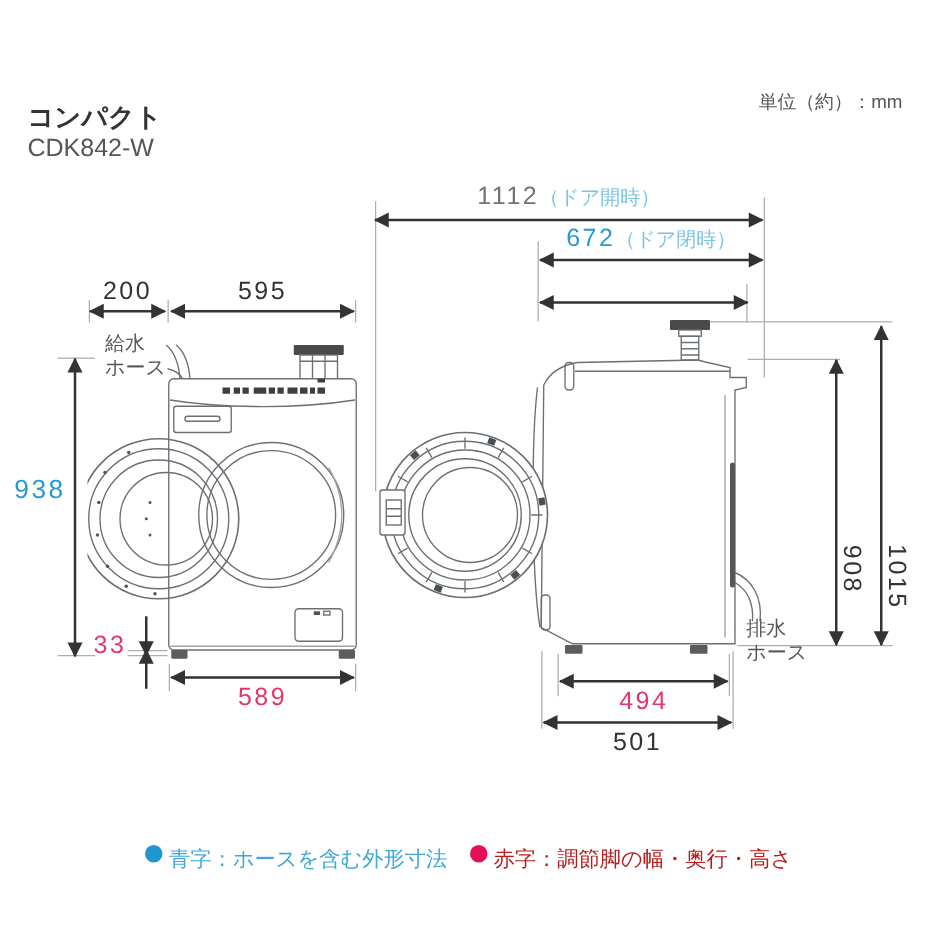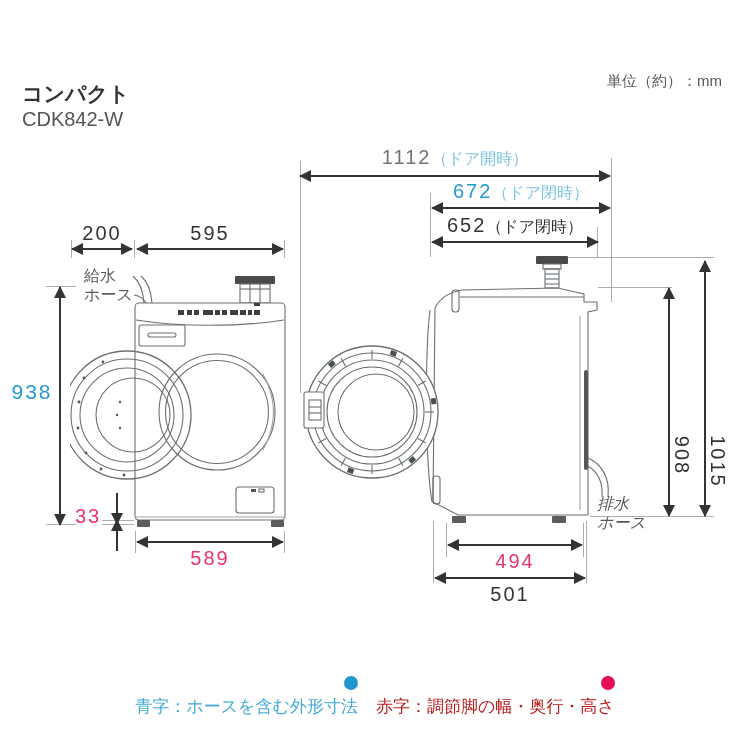--- a/index.html
+++ b/index.html
@@ -31,21 +31,21 @@
          letter-spacing:8px;color:#3c3c3c;}
   .unit{position:absolute;left:592px;top:72px;font-size:15px;color:#555;margin-left:15px;}
   .ptype{position:absolute;left:22px;top:80px;font-size:21px;font-weight:bold;color:#333;}
   .model{position:absolute;left:22px;top:108px;font-size:20px;color:#555;}
   .dim-label{position:absolute;font-size:20px;font-weight:500;letter-spacing:2px;text-align:center;color:#333;}
   .dim-label .paren{font-size:16px;font-weight:400;letter-spacing:0;}
   .rot90{transform:rotate(90deg);}
   .hose-label{position:absolute;font-size:16px;line-height:1.2;color:#55595c;}
   .note{position:absolute;top:637px;left:0;right:0;text-align:center;font-size:19px;color:#4a4a4a;letter-spacing:0.5px;}
   .legend-row{position:absolute;top:676px;left:0;right:0;display:flex;justify-content:center;gap:18px;font-size:17px;}
-  .legend-item{display:flex;align-items:flex-end;gap:5px;flex-direction:column;}
+  .legend-item{display:flex;align-items:flex-start;gap:5px;}
   .dot{width:14px;height:14px;border-radius:50%;flex:0 0 auto;}
 </style>
 </head>
 <body>
 
 <div id="canvas">
 
   <div class="unit">単位（約）：mm</div>
   <div class="ptype">コンパクト</div>
   <div class="model">CDK842-W</div>
@@ -216,23 +216,20 @@
   <div class="dim-label" style="left:300px;width:310px;top:146px;">
     <span style="color:#737373;">1112</span><span class="paren" style="color:#7cc3e2;">（ドア開時）</span>
   </div>
   <div class="h-dim" style="left:300px;top:175px;width:310px;"></div>
 
   <div class="dim-label" style="left:432px;width:178px;top:180px;">
     <span style="color:#2499d3;">672</span><span class="paren" style="color:#7cc3e2;">（ドア閉時）</span>
   </div>
   <div class="h-dim" style="left:432px;top:207px;width:178px;"></div>
 
-  <div class="dim-label" style="left:432px;width:166px;top:214px;">
-    <span>652</span><span class="paren">（ドア閉時）</span>
-  </div>
   <div class="h-dim" style="left:432px;top:241px;width:166px;"></div>
 
   <div class="dim-label" style="left:62px;width:80px;top:222px;">200</div>
   <div class="h-dim" style="left:72px;top:248px;width:60px;"></div>
   <div class="dim-label" style="left:137px;width:146px;top:222px;">595</div>
   <div class="h-dim" style="left:137px;top:248px;width:146px;"></div>
 
   <div class="dim-label" style="left:8px;width:48px;top:380px;font-size:21px;color:#2499d3;">938</div>
   <div class="v-dim" style="left:59px;top:287px;height:238px;"></div>
 
@@ -252,21 +249,21 @@
   <div class="v-dim" style="left:668px;top:288px;height:228px;"></div>
   <div class="dim-label rot90" style="left:656px;top:444px;width:50px;">908</div>
 
   <div class="v-dim" style="left:704px;top:261px;height:255px;"></div>
   <div class="dim-label rot90" style="left:687px;top:450px;width:60px;">1015</div>
 
   <div class="hose-label" style="left:84px;top:266px;">
     <div>給水</div>
     <div>ホース</div>
   </div>
-  <div class="hose-label" style="left:597px;top:494px;font-style:italic;">
+  <div class="hose-label" style="left:597px;top:494px;">
     <div>排水</div>
     <div>ホース</div>
   </div>
 
   <div class="legend-row">
     <div class="legend-item">
       <span class="dot" style="background:#2196ce;"></span>
       <span style="color:#3fa8d8;">青字：ホースを含む外形寸法</span>
     </div>
     <div class="legend-item">

